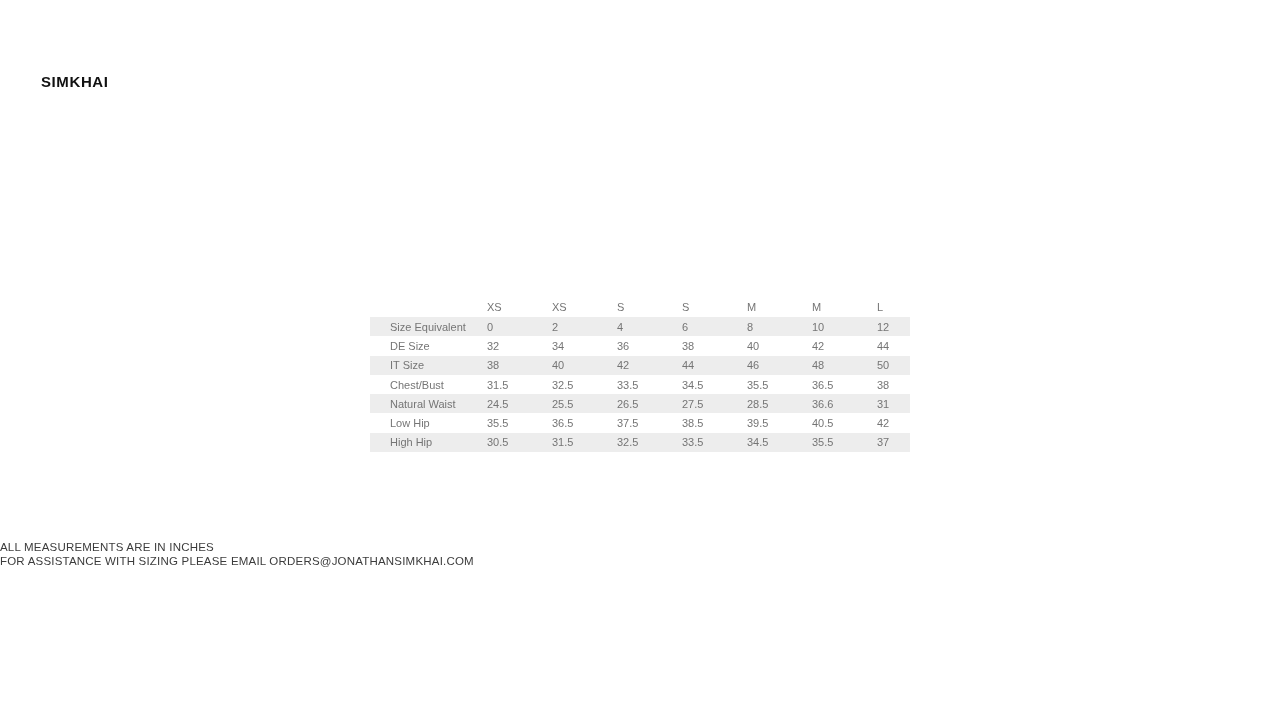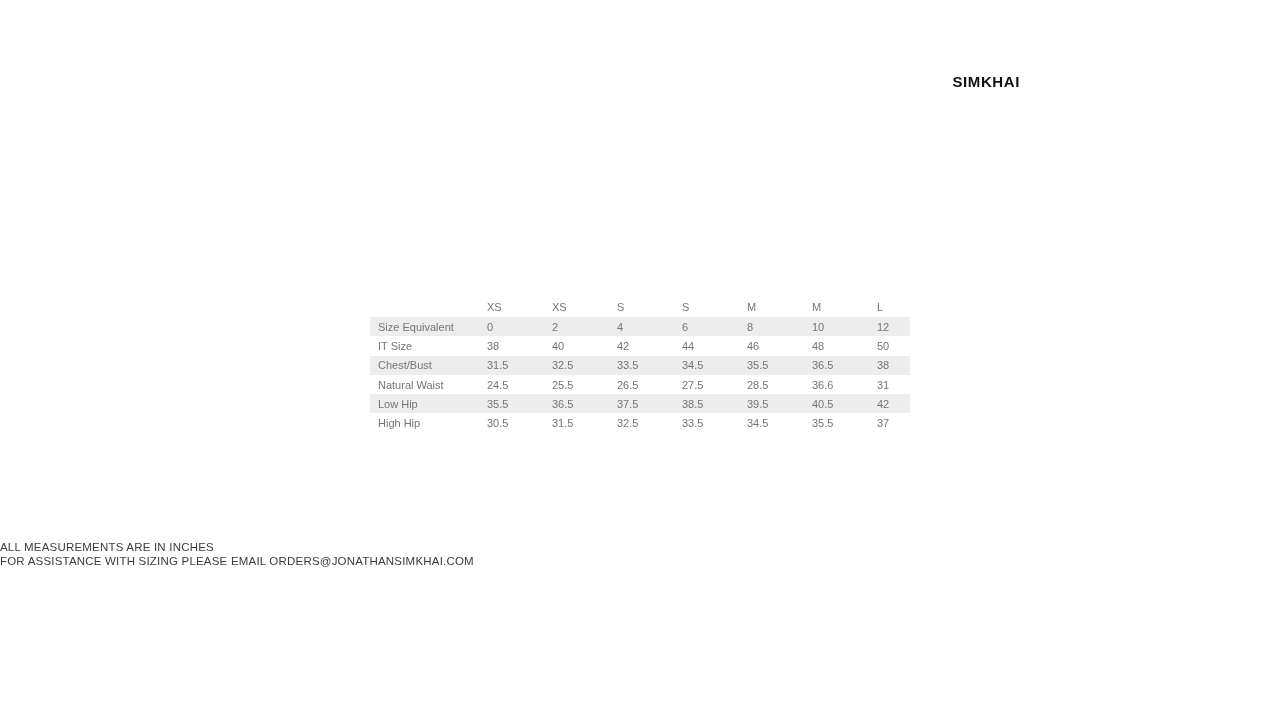--- a/index.html
+++ b/index.html
@@ -19,25 +19,26 @@
     width: 1280px;
     height: 720px;
     background: var(--page-bg);
     overflow: hidden;
   }
   .brand-title {
     position: absolute;
     top: 73px;
     left: 0;
     width: 1020px;
-    text-align: right;
+    text-align: left;
     font-size: 15px;
     font-weight: 700;
     letter-spacing: 0.6px;
     color: var(--title-text);
+    padding-left: 41px;
   }
   .size-table {
     position: absolute;
     top: 297px;
     left: 370px;
     width: 540px;
     border-collapse: collapse;
     table-layout: fixed;
     font-size: 11px;
     color: var(--table-text);
@@ -48,21 +49,21 @@
     height: 19.3px;
     padding: 0;
     vertical-align: middle;
     white-space: nowrap;
     overflow: hidden;
   }
   .size-table th { height: 20px; }
   .size-table th:first-child,
   .size-table td:first-child {
     width: 117px;
-    padding-left: 8px;
+    padding-left: 20px;
   }
   .size-table th:last-child,
   .size-table td:last-child {
     width: 33px;
   }
   .size-table tbody tr:nth-child(odd) {
     background: var(--row-shade);
   }
   .footer-note {
     position: absolute;
@@ -99,20 +100,30 @@
     <tbody id="chart-body">
         <tr>
           <td>Size Equivalent</td>
           <td>0</td>
           <td>2</td>
           <td>4</td>
           <td>6</td>
           <td>8</td>
           <td>10</td>
           <td>12</td>
+        </tr>
+        <tr>
+          <td>DE Size</td>
+          <td>32</td>
+          <td>34</td>
+          <td>36</td>
+          <td>38</td>
+          <td>40</td>
+          <td>42</td>
+          <td>44</td>
         </tr>
         <tr>
           <td>IT Size</td>
           <td>38</td>
           <td>40</td>
           <td>42</td>
           <td>44</td>
           <td>46</td>
           <td>48</td>
           <td>50</td>

